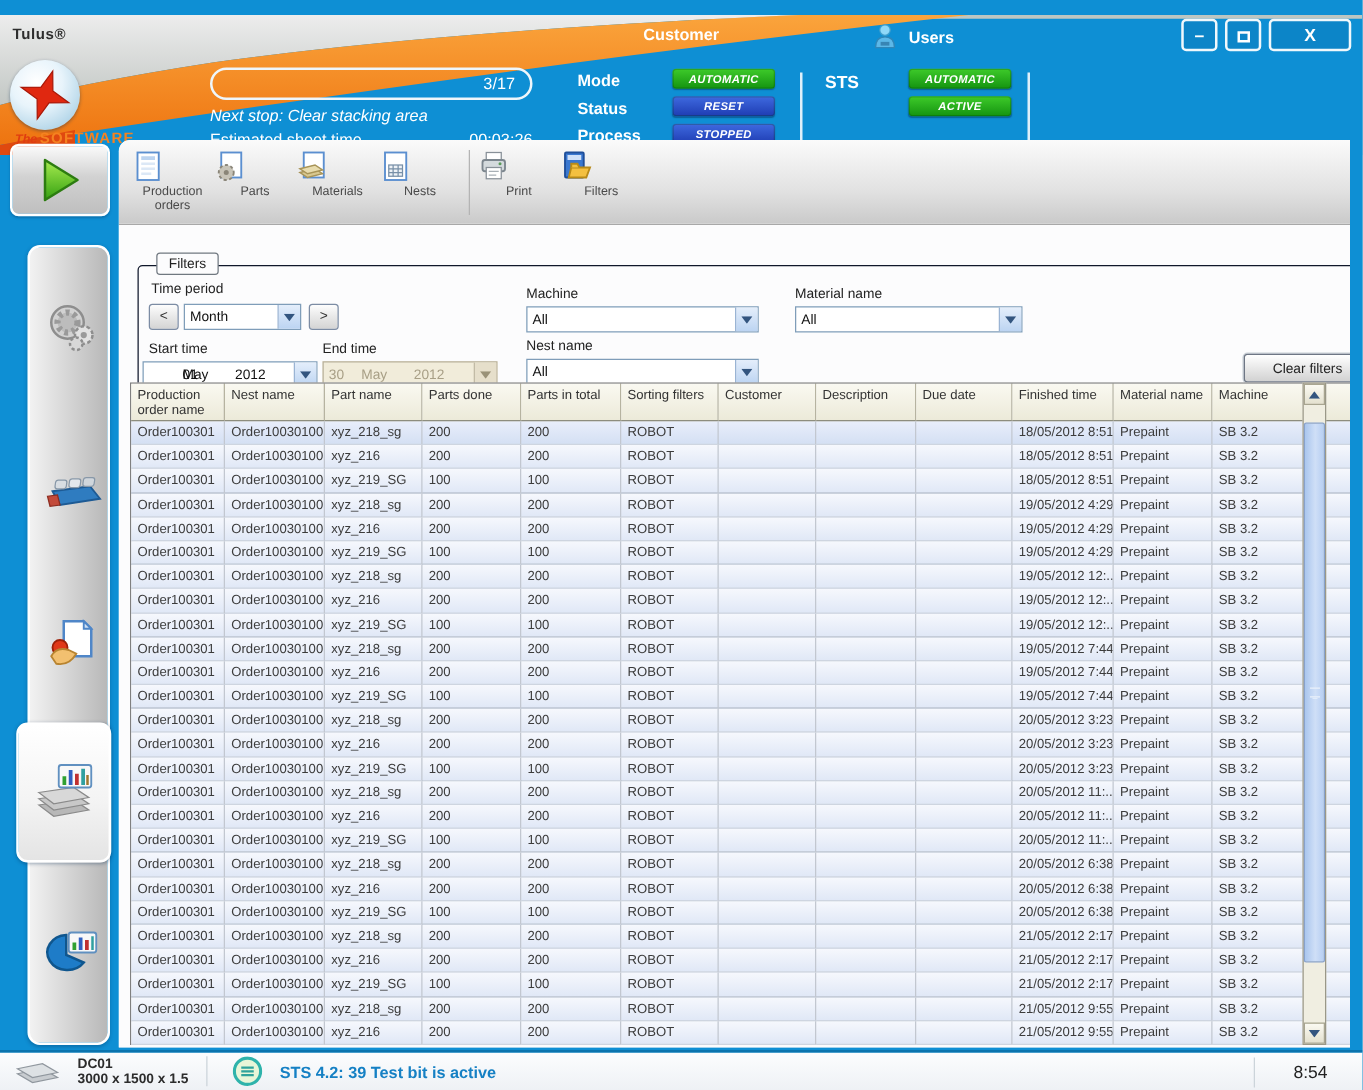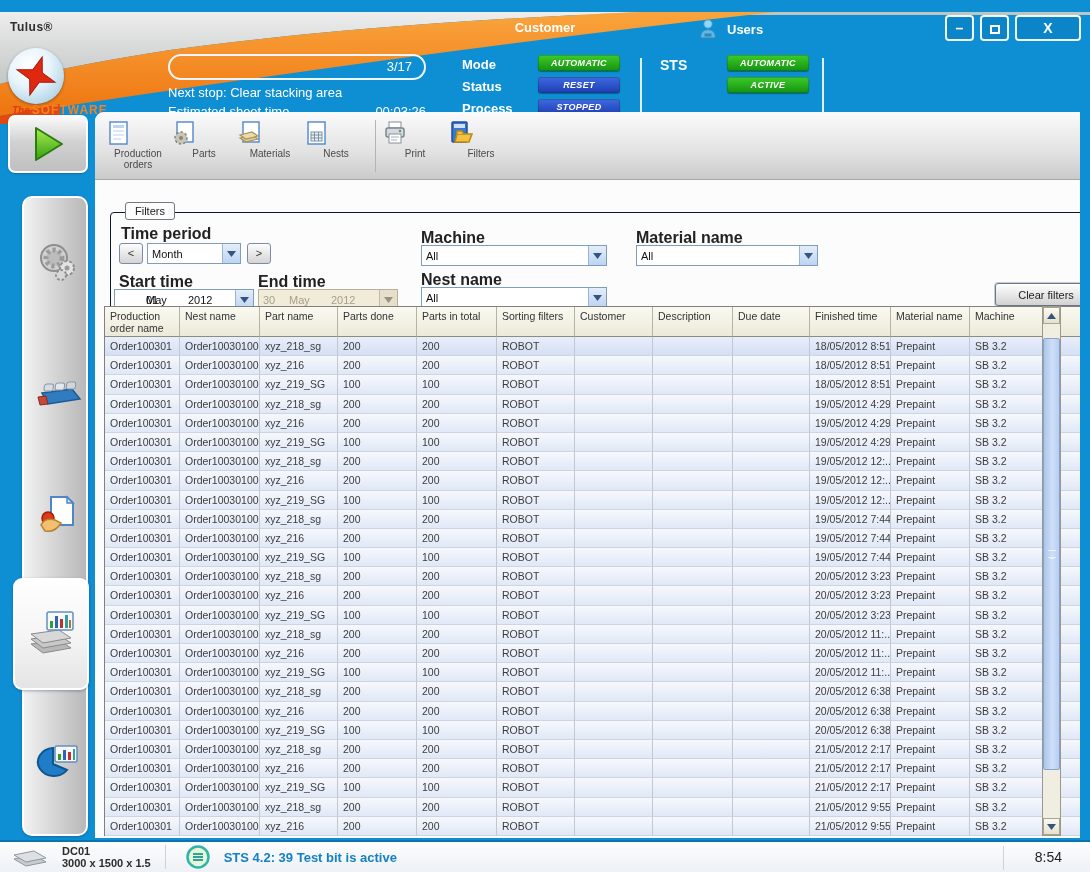--- a/index.html
+++ b/index.html
@@ -15,21 +15,21 @@
   .brand { position:absolute; left:10px; top:8px; font-size:12px; font-weight:bold; color:#2e2e2e; letter-spacing:0.5px; }
   .logo { position:absolute; left:8px; top:36px; width:56px; height:56px; border-radius:50%;
           background:radial-gradient(circle at 38% 32%, #ffffff 0%, #e8f4fb 40%, #b7d8ea 75%, #8cb8d4 100%);
           box-shadow:0 1px 3px rgba(0,40,80,.45); }
   .logo svg { position:absolute; left:6px; top:6px; }
   .software { position:absolute; left:12px; top:91px; font-size:12px; font-weight:bold; color:#f58220; letter-spacing:1px; }
   .software .the { font-style:italic; color:#e03c10; font-size:10px; letter-spacing:0; margin-right:2px; }
 
   .progressbar { position:absolute; left:168px; top:42px; width:258px; height:26px; border:2px solid #eef6fb;
                  border-radius:13px; color:#fff; font-size:13px; text-align:right; line-height:22px; padding-right:12px; }
-  .nextstop { position:absolute; left:168px; top:73px; color:#fff; font-size:13px; }
+  .nextstop { position:absolute; left:168px; top:73px; color:#fff; font-size:13px;font-style:italic; }
   .sheettime-label { position:absolute; left:168px; top:92px; color:#fff; font-size:13px; }
   .sheettime-value { position:absolute; left:360px; top:92px; width:66px; text-align:right; color:#fff; font-size:13px; }
 
   .mstate-label { position:absolute; color:#fff; font-size:13px; font-weight:bold; }
   .badge { position:absolute; width:82px; height:16px; border-radius:3px; color:#fff; font-size:9px; font-weight:bold;
            text-align:center; line-height:16px; letter-spacing:0.3px; box-shadow:inset 0 0 0 1px rgba(0,60,0,.25), 0 1px 1px rgba(0,30,60,.4);font-style:italic; }
   .badge.green { background:linear-gradient(#3ecb2a, #149310); }
   .badge.blue  { background:linear-gradient(#3f6ae0, #1e3cb2); }
   .vsep { position:absolute; width:2px; height:56px; background:#dff0fa; top:46px; }
 
@@ -62,21 +62,21 @@
   .tbtn { width:66px; display:flex; flex-direction:column; gap:2px; padding-top:2px;
           font-size:10px; color:#4a4a4a; text-align:center; line-height:11px; background:none; border:none; }
   .tsep { width:1px; height:52px; background:#b4b4b4; margin:2px 6px 0 6px; }
 
   .content { position:absolute; left:0; top:68px; right:0; bottom:0; background:#fcfcfd; }
 
   
   .groupbox { position:absolute; left:15px; top:32px; width:994px; height:104px; border:1px solid #0f172a; border-radius:4px; }
   .legend { position:absolute; left:14px; top:-11px; background:#fcfcfd; border:1px solid #707880; border-radius:3px;
             padding:2px 9px; font-size:11px; color:#222; }
-  .flabel { position:absolute; font-size:16px; color:#222;font-weight:bold; }
+  .flabel { position:absolute; font-size:11px; color:#222; }
   .smallbtn { position:absolute; width:24px; height:21px; border:1px solid #7c8ca4; border-radius:3px;
               background:linear-gradient(#fdfdfd,#e8e8e8 50%,#d4d4d4); font-size:11px; color:#333; text-align:center; line-height:19px; }
   .dropdown { position:absolute; height:21px; border:1px solid #7f9db9; background:#fff; font-size:11px; color:#111;
               display:flex; align-items:center; padding-left:4px; }
   .dropdown .arrow { position:absolute; right:0; top:0; bottom:0; width:18px; border-left:1px solid #9ab4d4;
                      background:linear-gradient(#e4eefb,#bcd4f2); display:flex; align-items:center; justify-content:center; }
   .dropdown .arrow svg { display:block; }
   .dropdown.disabled { background:#f1ecda; color:#a89f86; border-color:#b8b09a; }
   .dropdown.disabled .arrow { background:#e6dfcb; border-left-color:#c2bba6; }
   .datespan { display:inline-block; }

